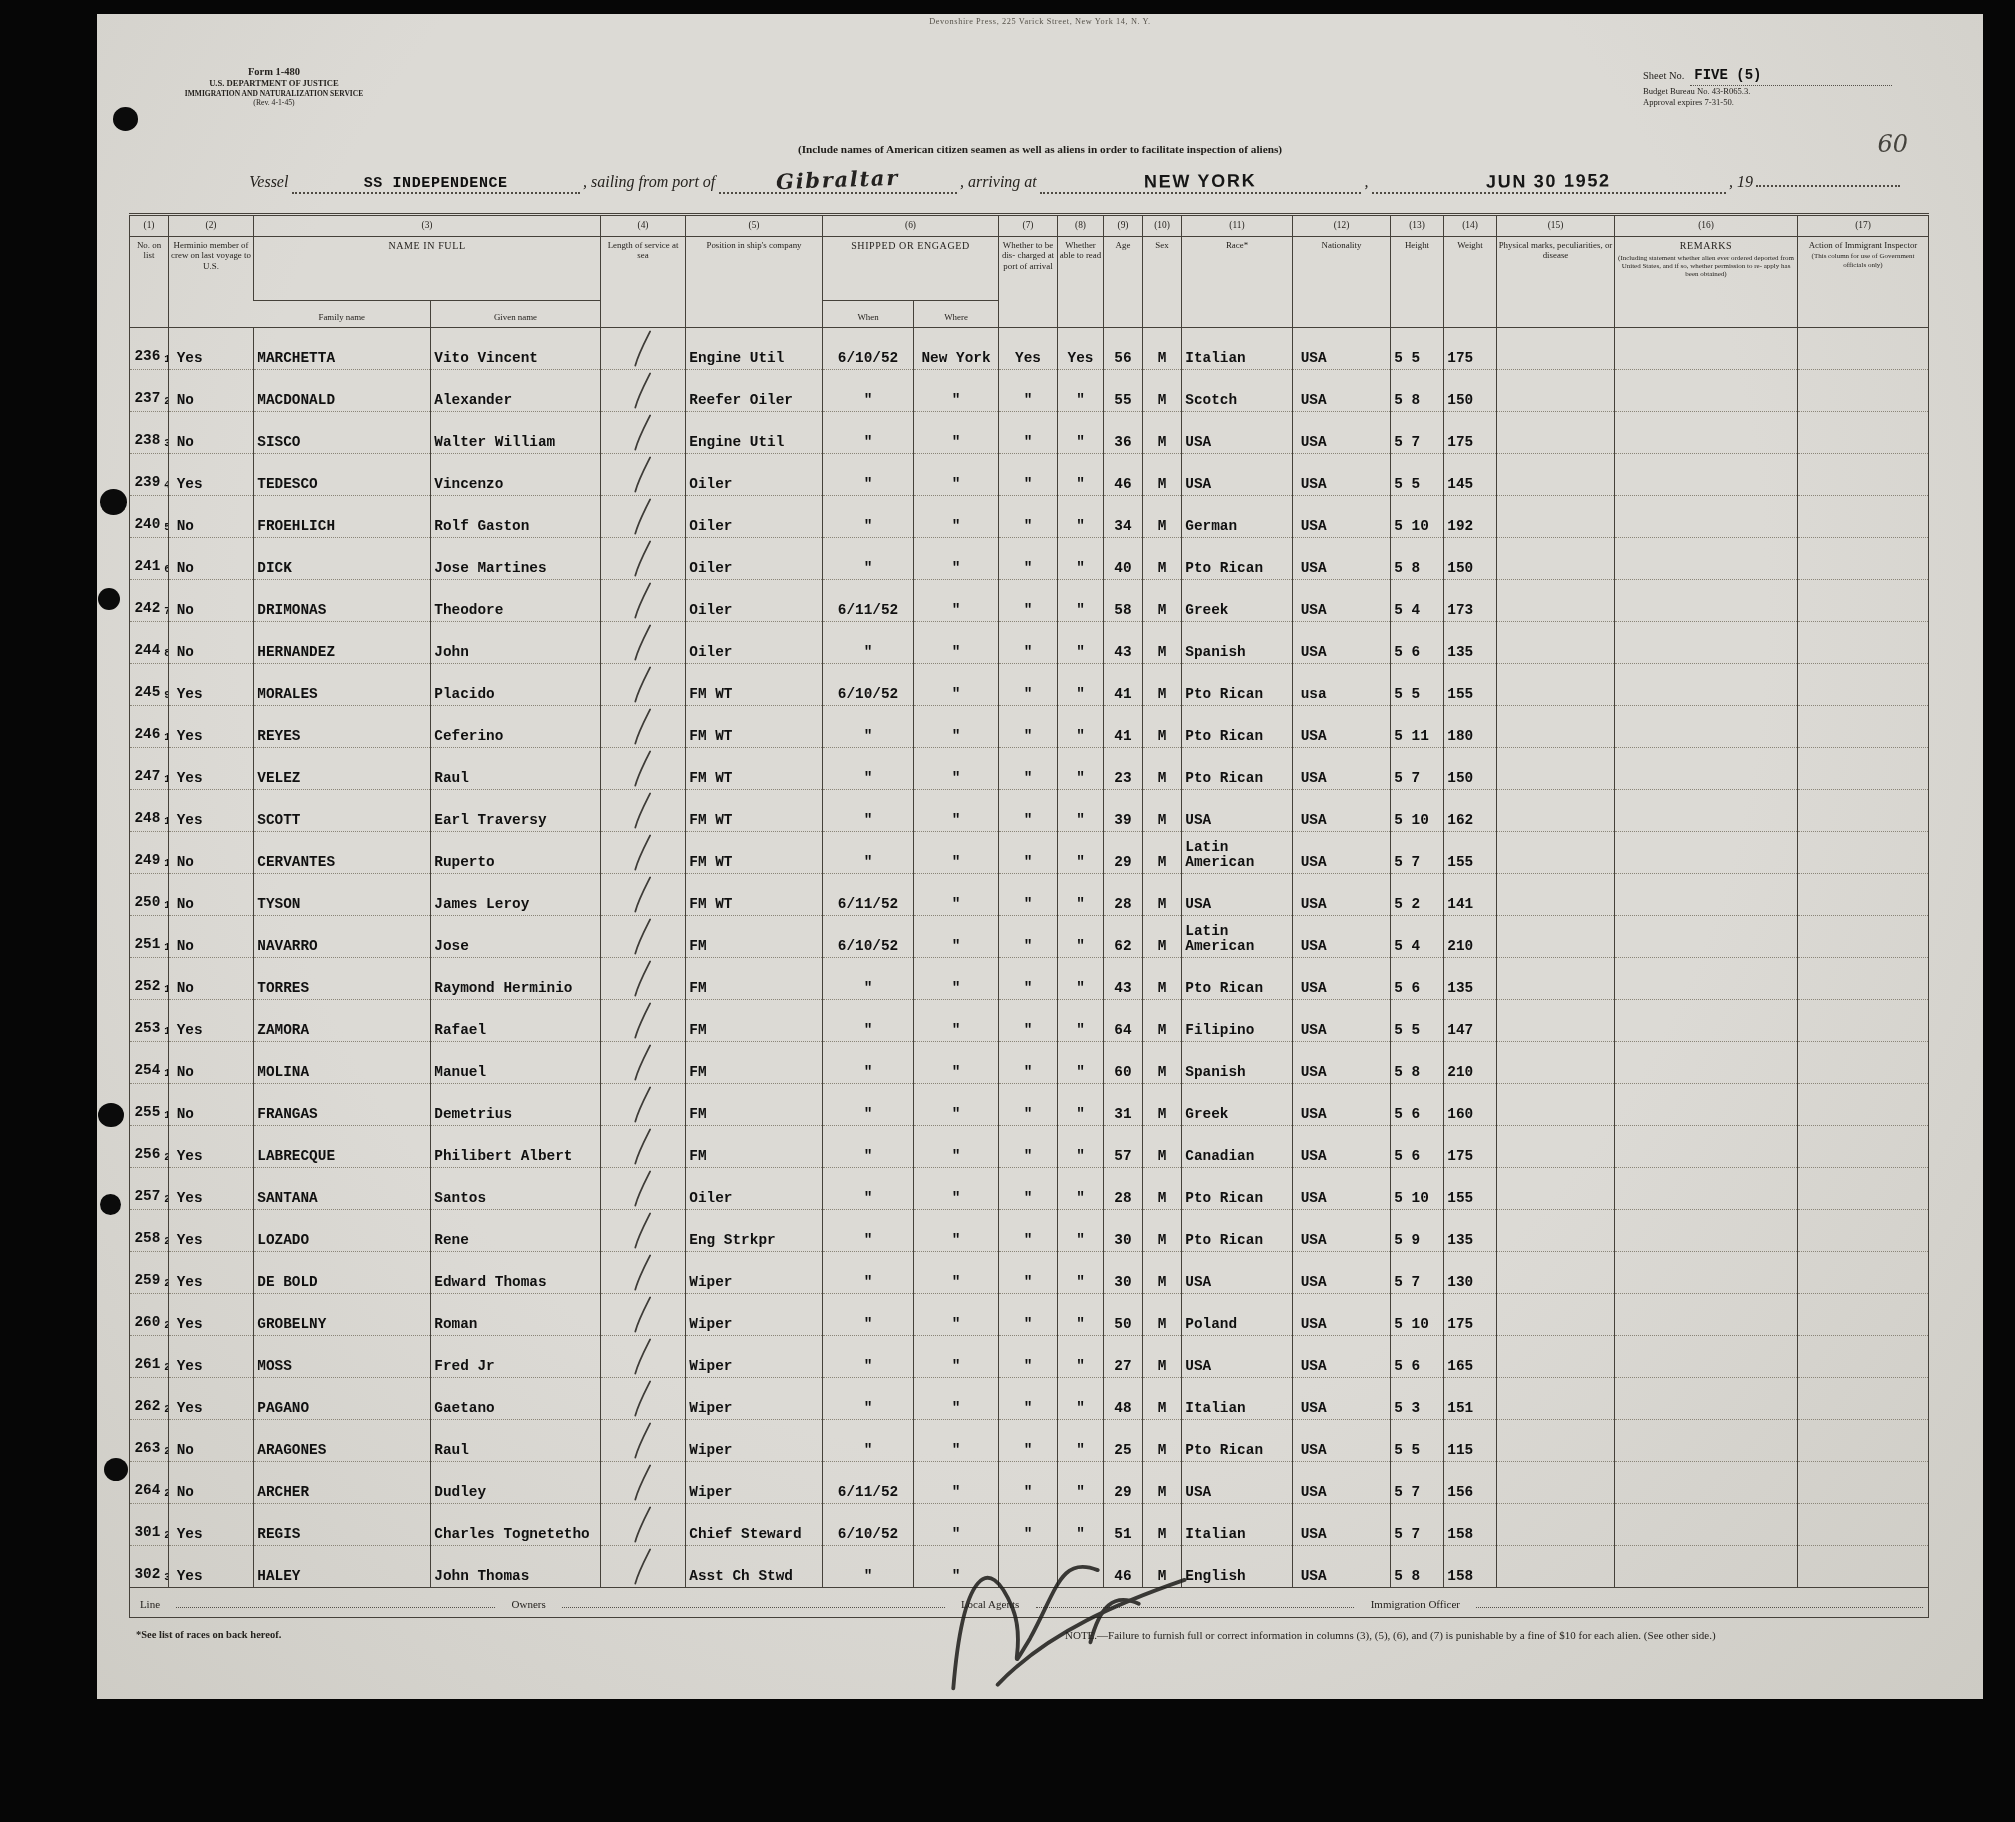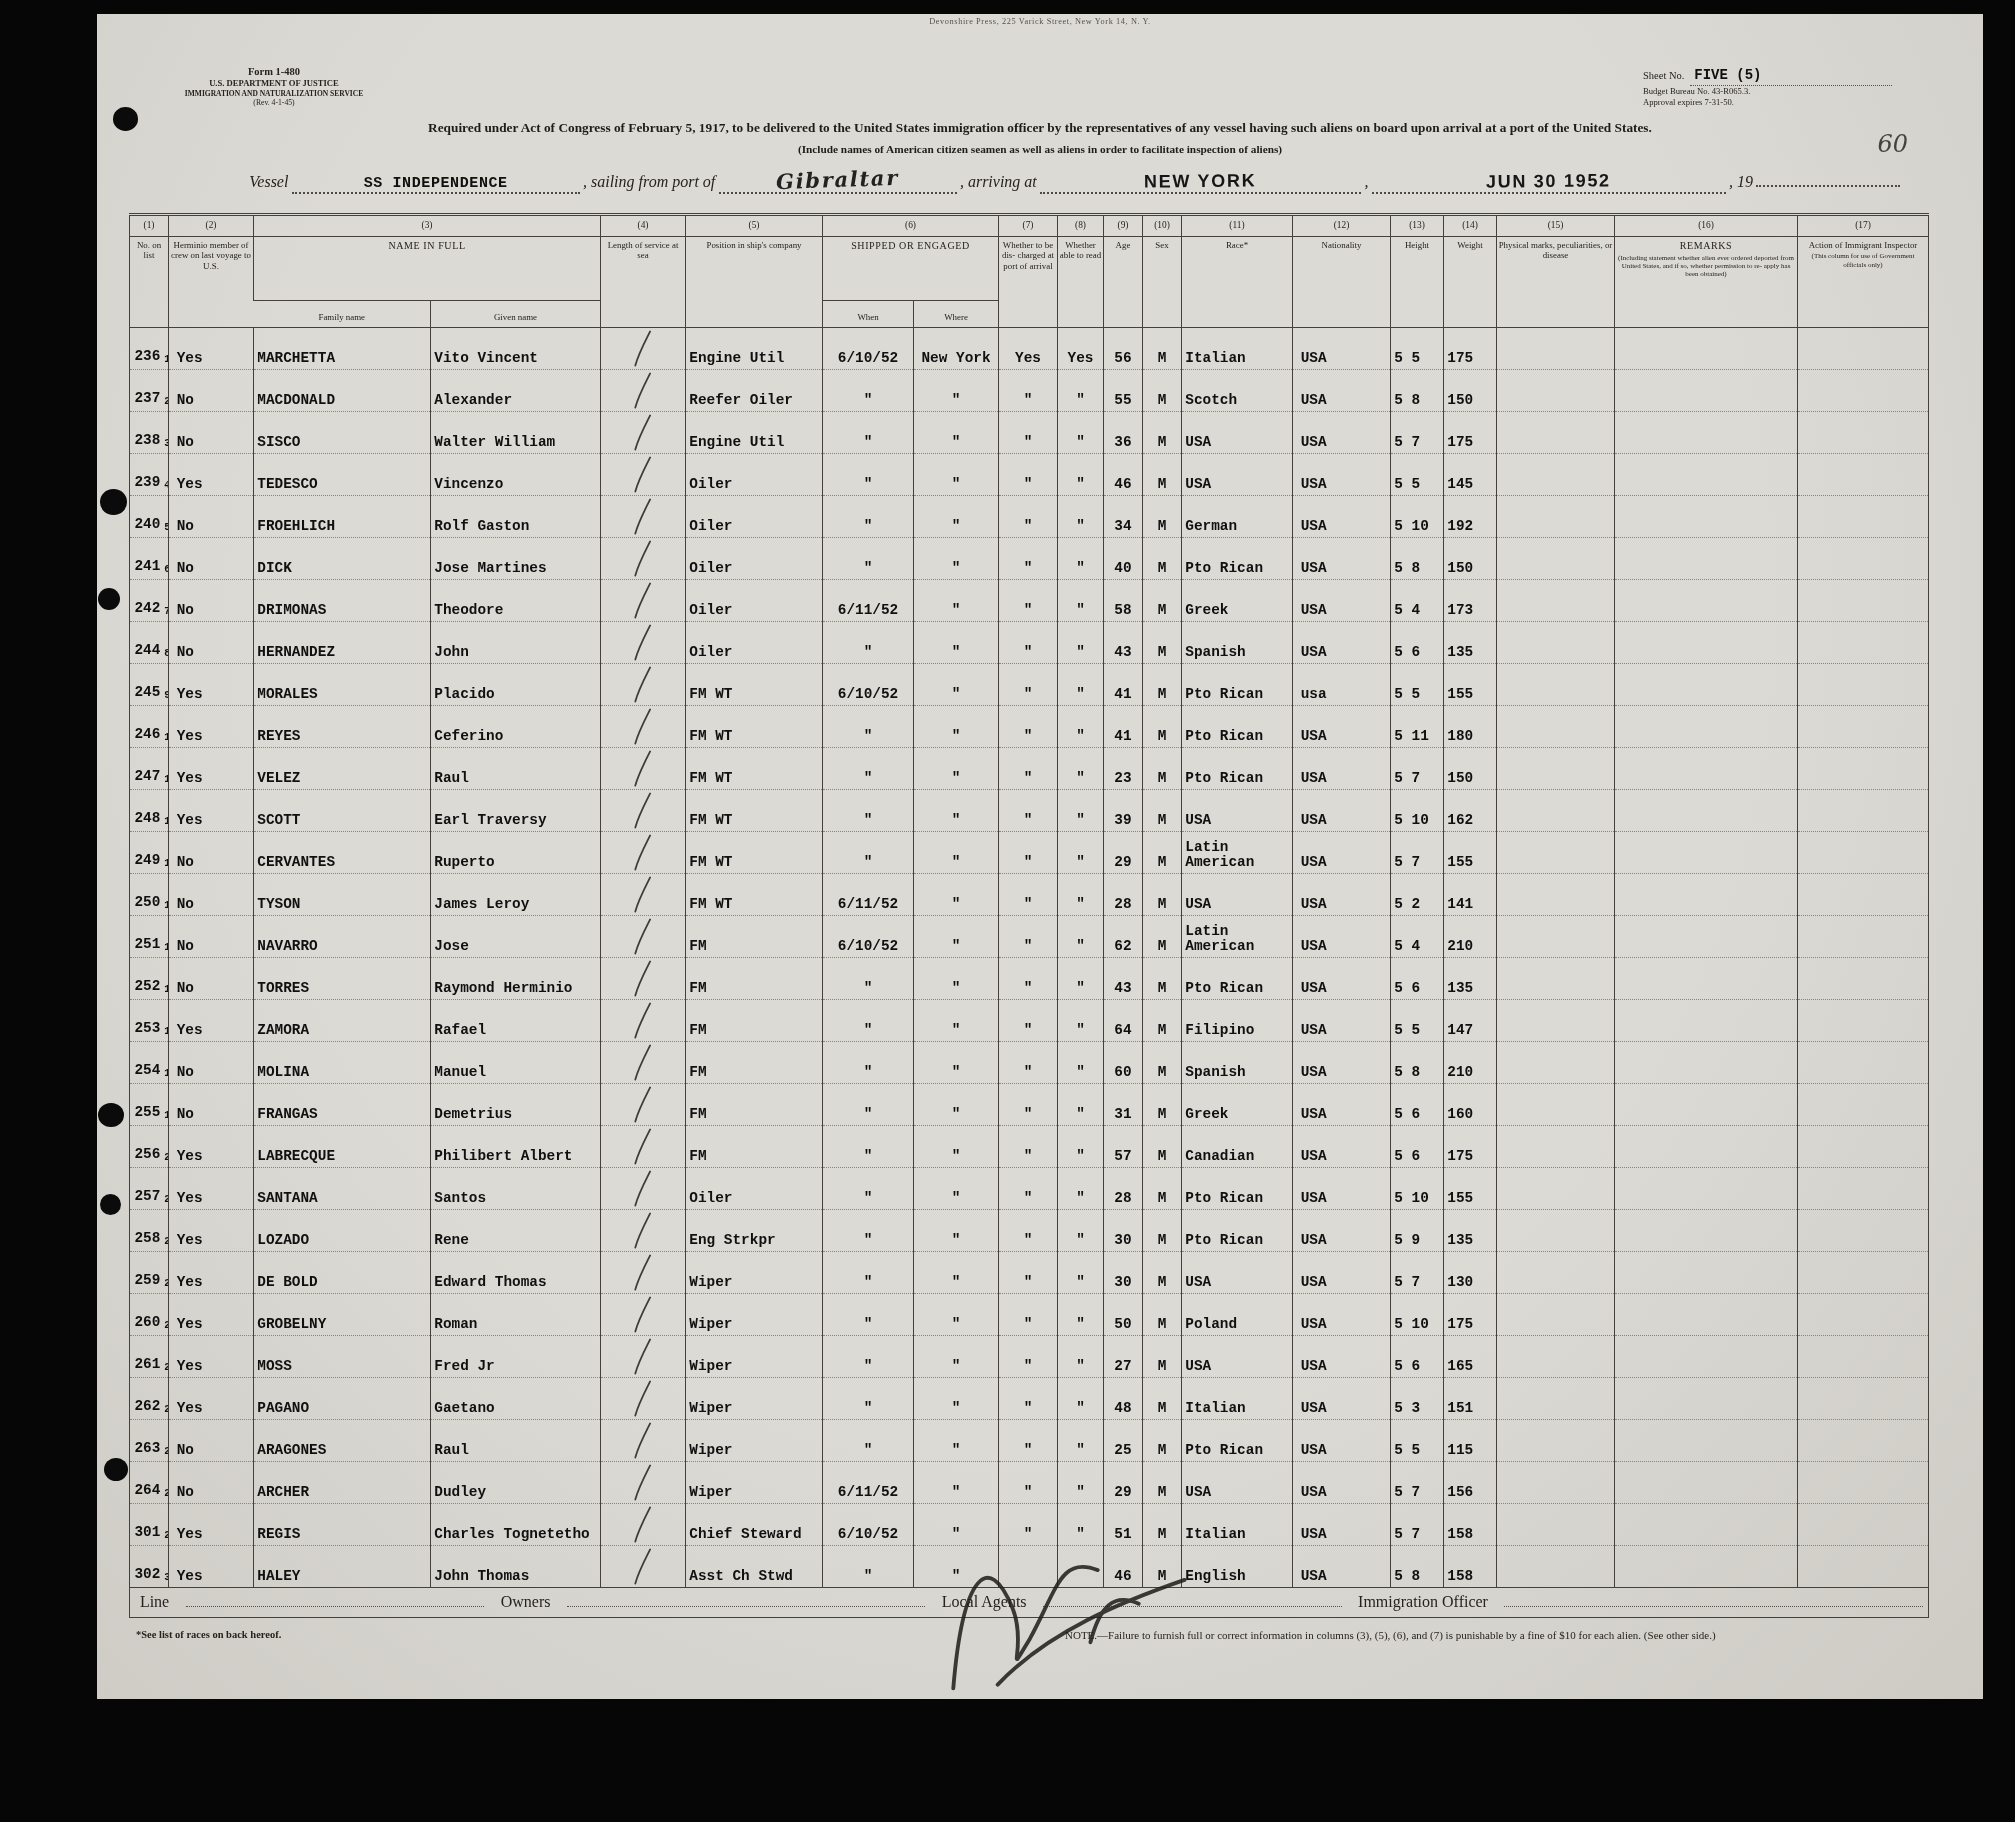--- a/index.html
+++ b/index.html
@@ -74,21 +74,21 @@
   td.c-center{text-align:center;}
   td.c-left{text-align:left;}
   td.c-ind{padding-left:7.7px;}
   td.c-no{text-align:left;padding-left:4.4px;white-space:nowrap;}
   .no-main{font-family:"Liberation Mono",monospace;font-weight:bold;font-size:14.4px;color:var(--typed);}
   .no-sub{font-family:"Liberation Mono",monospace;font-weight:bold;font-size:10px;color:var(--typed);margin-left:3.9px;vertical-align:-2.2px;}
   td.c-svc{position:relative;}
   svg.tick{position:absolute;left:50%;bottom:1.1px;transform:translateX(-50%);height:39px;width:22px;opacity:.85;}
 
   tfoot td{border-top:1.7px solid var(--line);border-bottom:1.7px solid var(--line);height:30px;vertical-align:middle;padding:0 5.5px;}
-  .foot-flex{display:flex;align-items:baseline;font-size:16px;color:var(--ink);gap:12px;}
+  .foot-flex{display:flex;align-items:baseline;font-size:11px;color:var(--ink);gap:12px;}
   .foot-flex .flbl{white-space:nowrap;padding:0 4.4px;}
   .foot-flex .fdots{border-bottom:1.7px dotted #55514a;height:13.3px;}
   .fd1{flex:5;} .fd2{flex:6;} .fd3{flex:5;} .fd4{flex:7;}
 
   .races-note{position:absolute;left:39px;top:1615px;font-size:10.5px;font-weight:bold;color:var(--ink);}
   .bottom-note{position:absolute;left:968px;top:1615px;right:44px;font-size:11px;color:var(--ink);}
 
   .blob{position:absolute;background:#0b0b0b;border-radius:50%;}
   .sig{position:absolute;left:802px;top:1489px;width:332px;height:199px;pointer-events:none;}
 
@@ -112,21 +112,20 @@
     <div class="sheetline">
       <span>Sheet No.</span>
       <span class="sheet-val">FIVE (5)</span>
     </div>
     <div class="small">Budget Bureau No. 43-R065.3.</div>
     <div class="small">Approval expires 7-31-50.</div>
   </div>
 
   <div class="page-num">60</div>
 
-  <div class="required-line">Required under Act of Congress of February 5, 1917, to be delivered to the United States immigration officer by the representatives of any vessel having such aliens on board upon arrival at a port of the United States.</div>
   <div class="include-line">(Include names of American citizen seamen as well as aliens in order to facilitate inspection of aliens)</div>
 
   <div class="vessel-line">
     <span class="lbl">Vessel</span>
     <span class="fill f-vessel"><span class="typed">SS INDEPENDENCE</span></span>
     <span class="lbl">, sailing from port of</span>
     <span class="fill f-port"><span class="handwritten">Gibraltar</span></span>
     <span class="lbl">, arriving at</span>
     <span class="fill f-arrive"><span class="stamp">NEW YORK</span></span>
     <span class="lbl">,</span>

